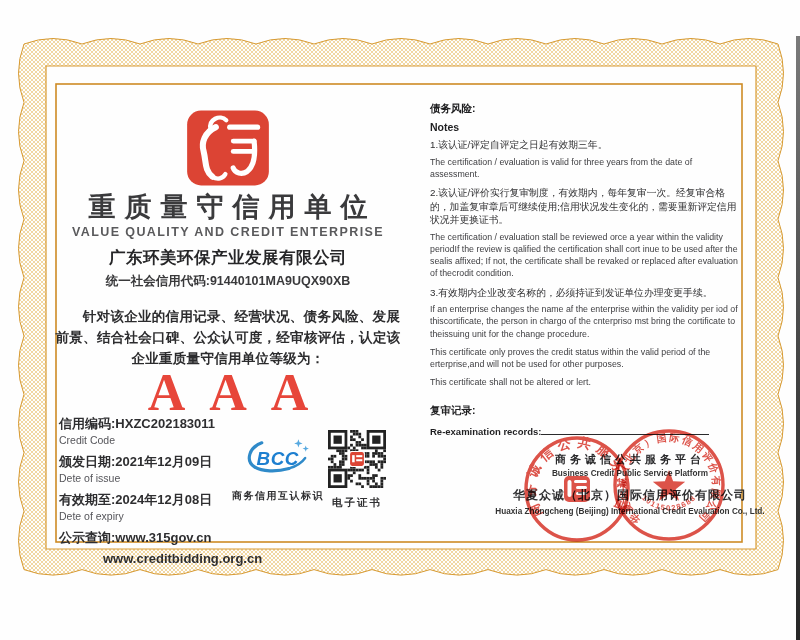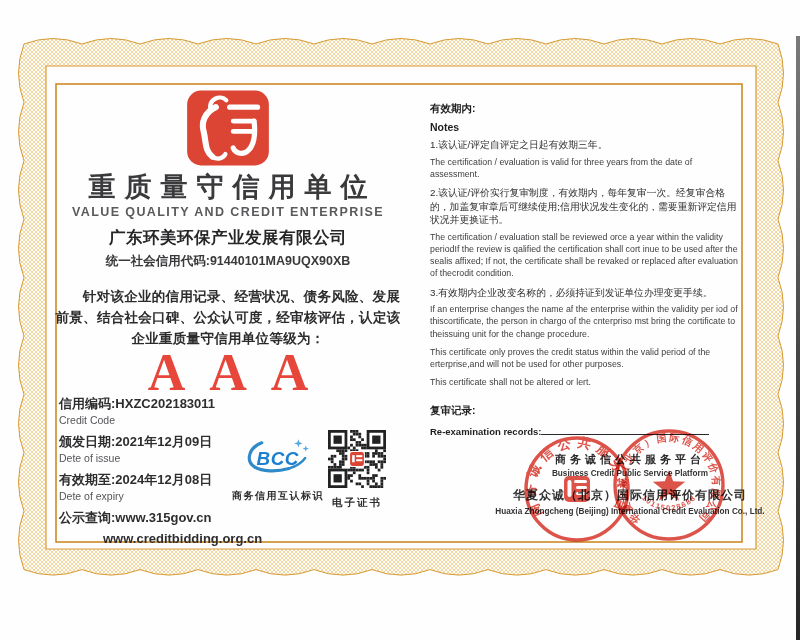--- a/index.html
+++ b/index.html
@@ -2,21 +2,21 @@
 <html><head>
 <meta charset="utf-8">
 <style>
   html,body{margin:0;padding:0;background:#fff;}
   #page{position:relative;width:800px;height:640px;background:#fefefe;overflow:hidden;
         font-family:"Liberation Sans","DejaVu Sans",sans-serif;color:#2c2c2e;}
   #border-svg{position:absolute;left:0;top:0;z-index:1;}
   #scan-strip{position:absolute;right:0;top:36px;width:4px;height:604px;z-index:9;
         background:linear-gradient(180deg,#7a7a7a,#3f3f3f 60%,#262626);}
   
-  #left-col{position:absolute;left:55px;top:88px;width:346px;text-align:center;z-index:3;}
+  #left-col{position:absolute;left:55px;top:108px;width:346px;text-align:center;z-index:3;}
   .seal-wrap{height:80px;margin-bottom:4px;}
   .title{font-family:"Liberation Serif","DejaVu Serif",serif;font-size:27px;font-weight:bold;
          letter-spacing:9px;padding-left:9px;color:#3a3a3c;line-height:1.15;margin-top:2px;}
   .subtitle{font-size:12.5px;font-weight:bold;letter-spacing:1.4px;color:#5a5a5c;margin-top:2px;}
   .company{font-size:16.5px;font-weight:bold;color:#262628;margin-top:8px;letter-spacing:.5px;}
   .ucode{font-size:12.5px;font-weight:600;color:#39393b;margin-top:4px;}
   .statement{text-align:center;text-indent:2em;font-size:13.5px;line-height:21px;font-weight:600;
              color:#2c2c2e;margin-top:16px;letter-spacing:.3px;}
   .grade{font-family:"Liberation Serif","DejaVu Serif",serif;font-size:52px;font-weight:bold;
          color:#E7463A;letter-spacing:24px;padding-left:24px;line-height:44px;margin-top:2px;}
@@ -247,21 +247,21 @@
           <rect x="21.714285714285715" y="21.714285714285715" width="13.571428571428573" height="13.571428571428573" rx="2" fill="#DC4434"></rect>
           <rect x="23.714285714285715" y="24.714285714285715" width="2.5" height="7" fill="#fff"></rect>
           <rect x="27.714285714285715" y="24.714285714285715" width="6" height="2" fill="#fff"></rect>
           <rect x="27.714285714285715" y="28.714285714285715" width="6" height="2" fill="#fff"></rect>
         </g>
       </svg>
     <div id="qr-label">电子证书</div>
   </div>
 
   <div id="right-col">
-    <div class="n-head">有效期内:</div>
+    <div class="n-head">债务风险:</div>
     <div class="n-head">Notes</div>
     <div class="n-cn">1.该认证/评定自评定之日起有效期三年。</div>
     <div class="n-en">The certification / evaluation is valid for three years from the date of assessment.</div>
     <div class="n-cn">2.该认证/评价实行复审制度，有效期内，每年复审一次。经复审合格的，加盖复审章后可继续使用;信用状况发生变化的，需要重新评定信用状况并更换证书。</div>
     <div class="n-en">The certification / evaluation stall be reviewed orce a year within the validity periodIf the review is qalified the certification shall cort inue to be used after the sealis affixed; If not, the certificate shall be revaked or replaced after evaluation of thecrodit condition.</div>
     <div class="n-cn">3.有效期内企业改变名称的，必须持证到发证单位办理变更手续。</div>
     <div class="n-en">If an enterprise changes the name af the enterprise within the validity per iod of thiscortificate, the person in chargo of the cnterpriso mst bring the cortificate to theissuing unit for the change procedure.</div>
     <div class="n-en">This certificate only proves the credit status within the valid period of the erterprise,and will not be used for other purposes.</div>
     <div class="n-en">This certificate shall not be altered or lert.</div>
     <div class="reexam-cn">复审记录:</div>

